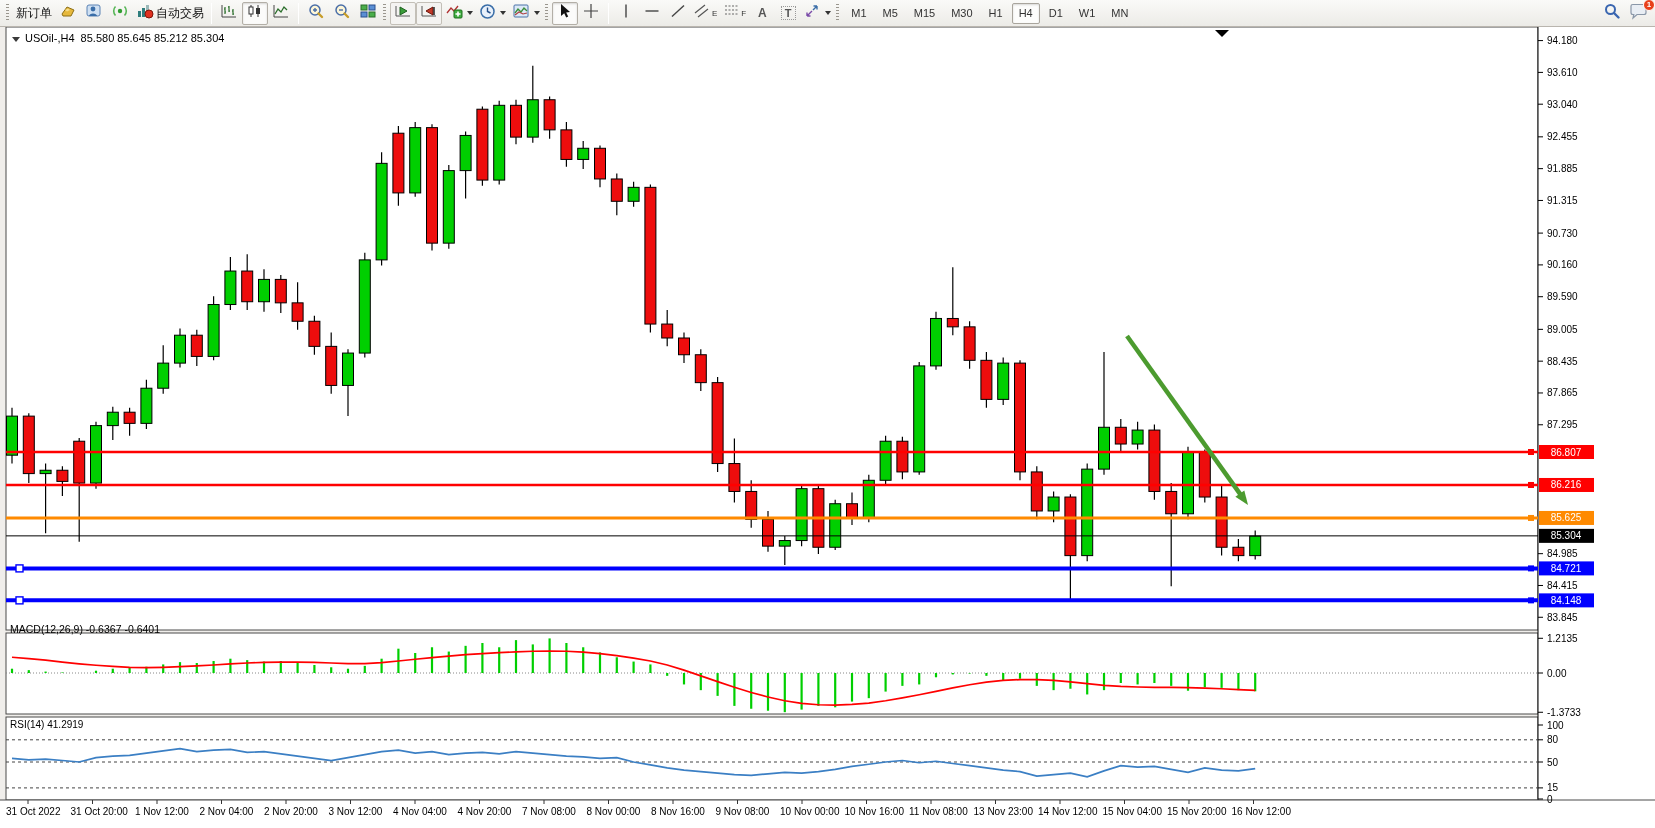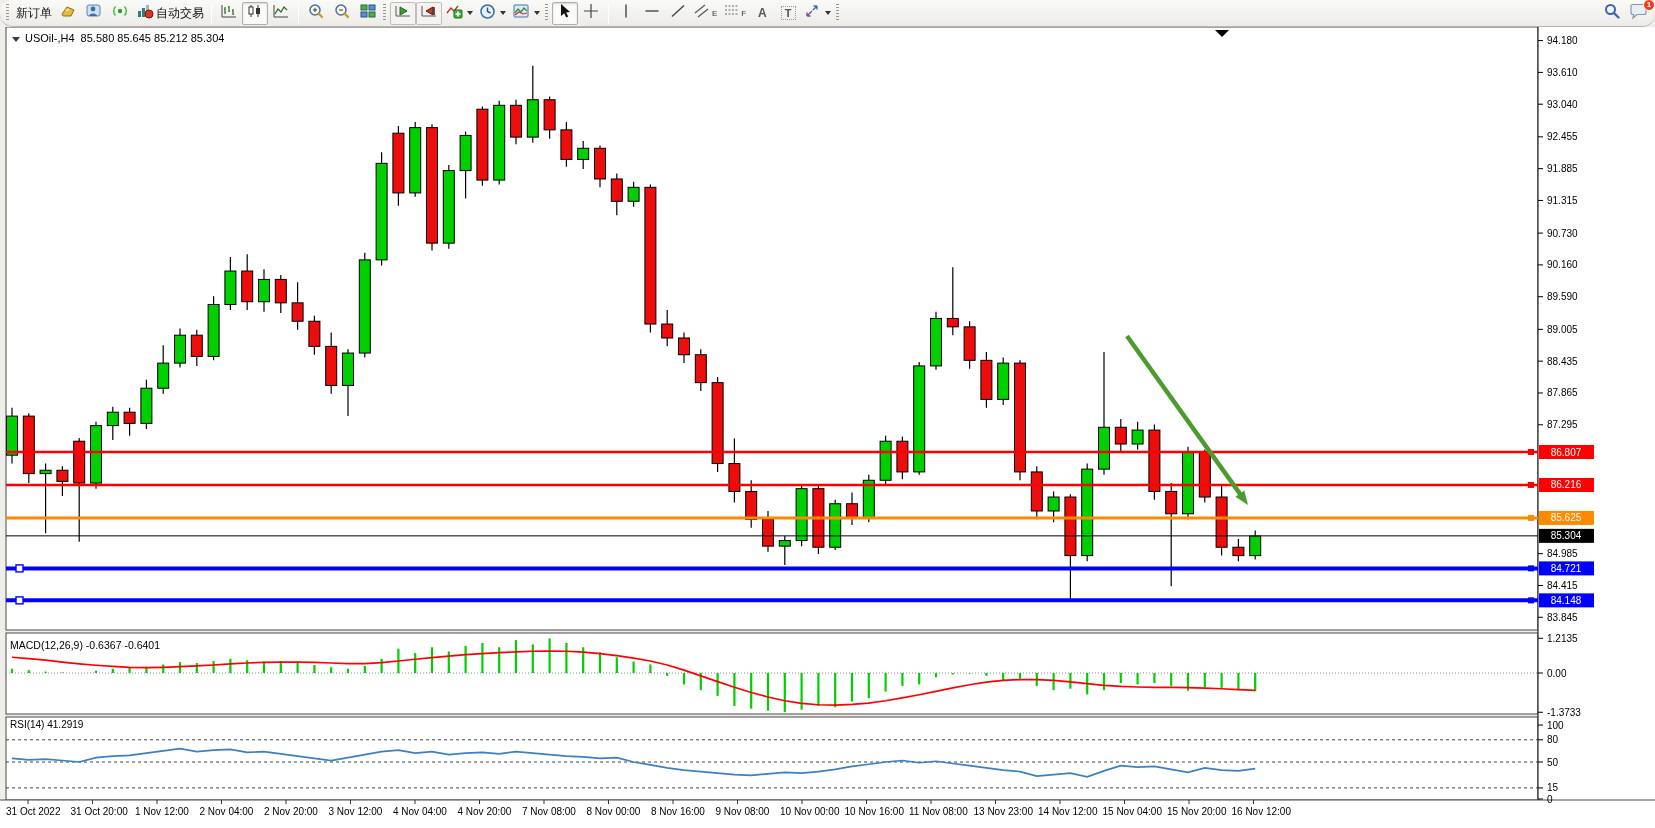--- a/index.html
+++ b/index.html
@@ -2,21 +2,21 @@
 <html><head>
 <meta charset="utf-8">
 <style>
   * { margin:0; padding:0; box-sizing:border-box; }
   html,body { width:1655px; height:828px; overflow:hidden; font-family:"Liberation Sans",sans-serif; background:#f0eeeb; }
   .app { position:relative; width:1655px; height:828px; }
 
   
   .toolbar { position:absolute; top:0; left:0; width:1655px; height:27px;
     background:linear-gradient(#fafaf8,#ecebe7); border-bottom:1px solid #b9b5ae;
-    display:flex; align-items:center; padding:0 4px; z-index:5;border-radius:13px; }
+    display:flex; align-items:center; padding:0 4px; z-index:5; }
   .grip { width:3px; height:18px; margin:0 4px 0 2px;
     background-image:repeating-linear-gradient(#9a968e 0 1px, transparent 1px 3px); }
   .sep { width:1px; height:21px; background:#c6c2ba; border-right:1px solid #fff; margin:0 4px; }
   .tbtn { height:23px; min-width:26px; display:flex; align-items:center; justify-content:center;
     border:1px solid transparent; border-radius:2px; gap:2px; padding:0 2px; cursor:default; }
   .tbtn.pressed { background:#fbfbfa; border-color:#b3afa7; box-shadow:inset 0 1px 2px rgba(0,0,0,.15); }
   .tbtn.framed { border-color:#c3bfb7; background:#f4f3f1; }
   .tbtn-text { font-size:12px; color:#111; white-space:nowrap; }
   .caret { width:0; height:0; border-left:3.5px solid transparent; border-right:3.5px solid transparent;
     border-top:4px solid #333; margin-left:2px; }
@@ -218,20 +218,31 @@
     </div>
     <div class="tbtn">
       <span><svg width="17" height="16" viewBox="0 0 17 16">
             <path d="M3 13 L8 8 M3 13 L3 9.5 M3 13 L6.5 13" stroke="#7a4aa8" stroke-width="1.4" fill="none"></path>
             <path d="M13 3 L9 7 M13 3 L13 6.5 M13 3 L9.5 3" stroke="#3a6ea8" stroke-width="1.4" fill="none"></path>
           </svg></span>
       <span class="caret"></span>
     </div>
 
     <div class="grip"></div>
+    <div id="tf-group" style="display:flex;align-items:center">
+        <div class="tf-btn">M1</div>
+        <div class="tf-btn">M5</div>
+        <div class="tf-btn">M15</div>
+        <div class="tf-btn">M30</div>
+        <div class="tf-btn">H1</div>
+        <div class="tf-btn pressed">H4</div>
+        <div class="tf-btn">D1</div>
+        <div class="tf-btn">W1</div>
+        <div class="tf-btn">MN</div>
+      </div>
 
     <div class="spacer"></div>
 
     <div class="tbtn">
       <span><svg width="18" height="18" viewBox="0 0 18 18">
             <circle cx="7.5" cy="7.5" r="4.5" fill="none" stroke="#3a66b0" stroke-width="2"></circle>
             <path d="M11 11 L15.5 15.5" stroke="#3a66b0" stroke-width="2.4" stroke-linecap="round"></path>
           </svg></span>
     </div>
     <div class="tbtn chat-wrap">
@@ -595,16 +606,16 @@
         <line x1="1060" y1="773" x2="1060" y2="777" stroke="#333"></line>
         <text x="1038" y="788" text-anchor="start" font-size="10" fill="#000">14 Nov 12:00</text>
         <line x1="1124.5" y1="773" x2="1124.5" y2="777" stroke="#333"></line>
         <text x="1102.5" y="788" text-anchor="start" font-size="10" fill="#000">15 Nov 04:00</text>
         <line x1="1189" y1="773" x2="1189" y2="777" stroke="#333"></line>
         <text x="1167" y="788" text-anchor="start" font-size="10" fill="#000">15 Nov 20:00</text>
         <line x1="1253.5" y1="773" x2="1253.5" y2="777" stroke="#333"></line>
         <text x="1231.5" y="788" text-anchor="start" font-size="10" fill="#000">16 Nov 12:00</text>
       </svg>
     <div class="overlay-label" style="left:12px;top:5px"><span class="tri-down"></span><span>USOil-,H4  85.580 85.645 85.212 85.304</span></div>
-    <div class="overlay-label" style="left:10px;top:612px;font-size:10.5px">MACD(12,26,9) -0.6367 -0.6401</div>
+    <div class="overlay-label" style="left:10px;top:596px;font-size:10.5px">MACD(12,26,9) -0.6367 -0.6401</div>
     <div class="overlay-label" style="left:10px;top:692px;font-size:10px">RSI(14) 41.2919</div>
   </div>
 </div>
 
 </body></html>

